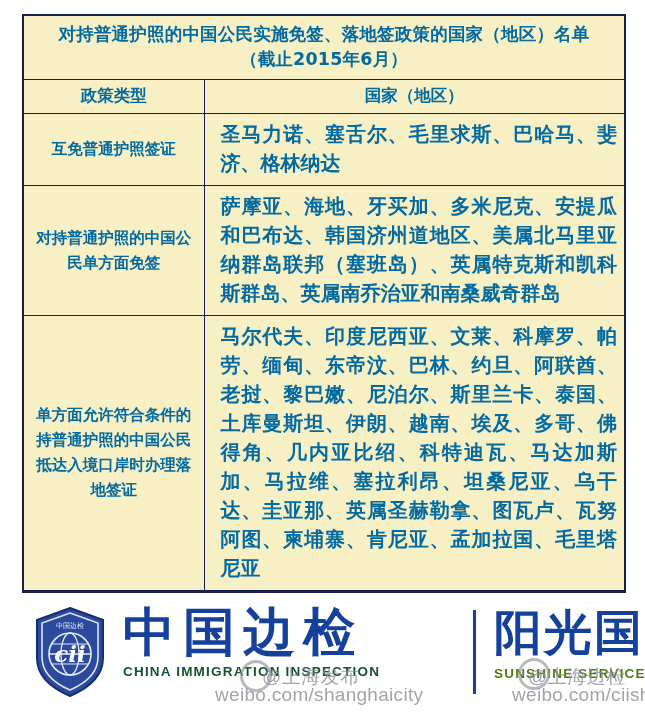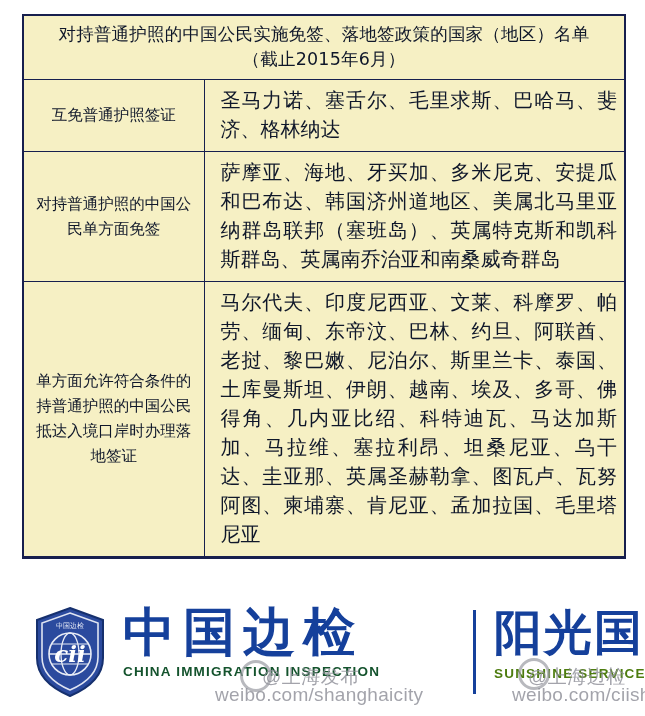--- a/index.html
+++ b/index.html
@@ -20,23 +20,24 @@
     background:#f6f0c4;
   }
   table.main{
     width:100%;
     border-collapse:collapse;
     table-layout:fixed;
     background:#f6f0c4;
   }
   table.main td{
     border:1px solid #171f4e;
-    color:#0f172a;
+    color:#0369a1;
     background:#f6f0c4;
     vertical-align:middle;
+    font-weight:bold;
   }
   .title-cell{
     text-align:center;
     font-size:17.5px;
     line-height:25px;
     padding:6px 4px 7px 4px;
     letter-spacing:0.2px;
     border-top:none !important;
     border-left:none !important;
     border-right:none !important;
@@ -174,20 +175,24 @@
     <colgroup>
       <col style="width:180px">
       <col style="width:420px">
     </colgroup>
     <tbody>
       <tr>
         <td class="title-cell" colspan="2">
           <span class="title-l1">对持普通护照的中国公民实施免签、落地签政策的国家（地区）名单</span>
           <span class="title-l2">（截止2015年6月）</span>
         </td>
+      </tr>
+      <tr>
+        <td class="hdr-cell">政策类型</td>
+        <td class="hdr-cell right">国家（地区）</td>
       </tr>
       <tr>
         <td class="cat-cell">互免普通护照签证</td>
         <td class="list-cell">圣马力诺、塞舌尔、毛里求斯、巴哈马、斐济、格林纳达</td>
       </tr>
       <tr>
         <td class="cat-cell">对持普通护照的中国公民单方面免签</td>
         <td class="list-cell">萨摩亚、海地、牙买加、多米尼克、安提瓜和巴布达、韩国济州道地区、美属北马里亚纳群岛联邦（塞班岛）、英属特克斯和凯科斯群岛、英属南乔治亚和南桑威奇群岛</td>
       </tr>
       <tr>

